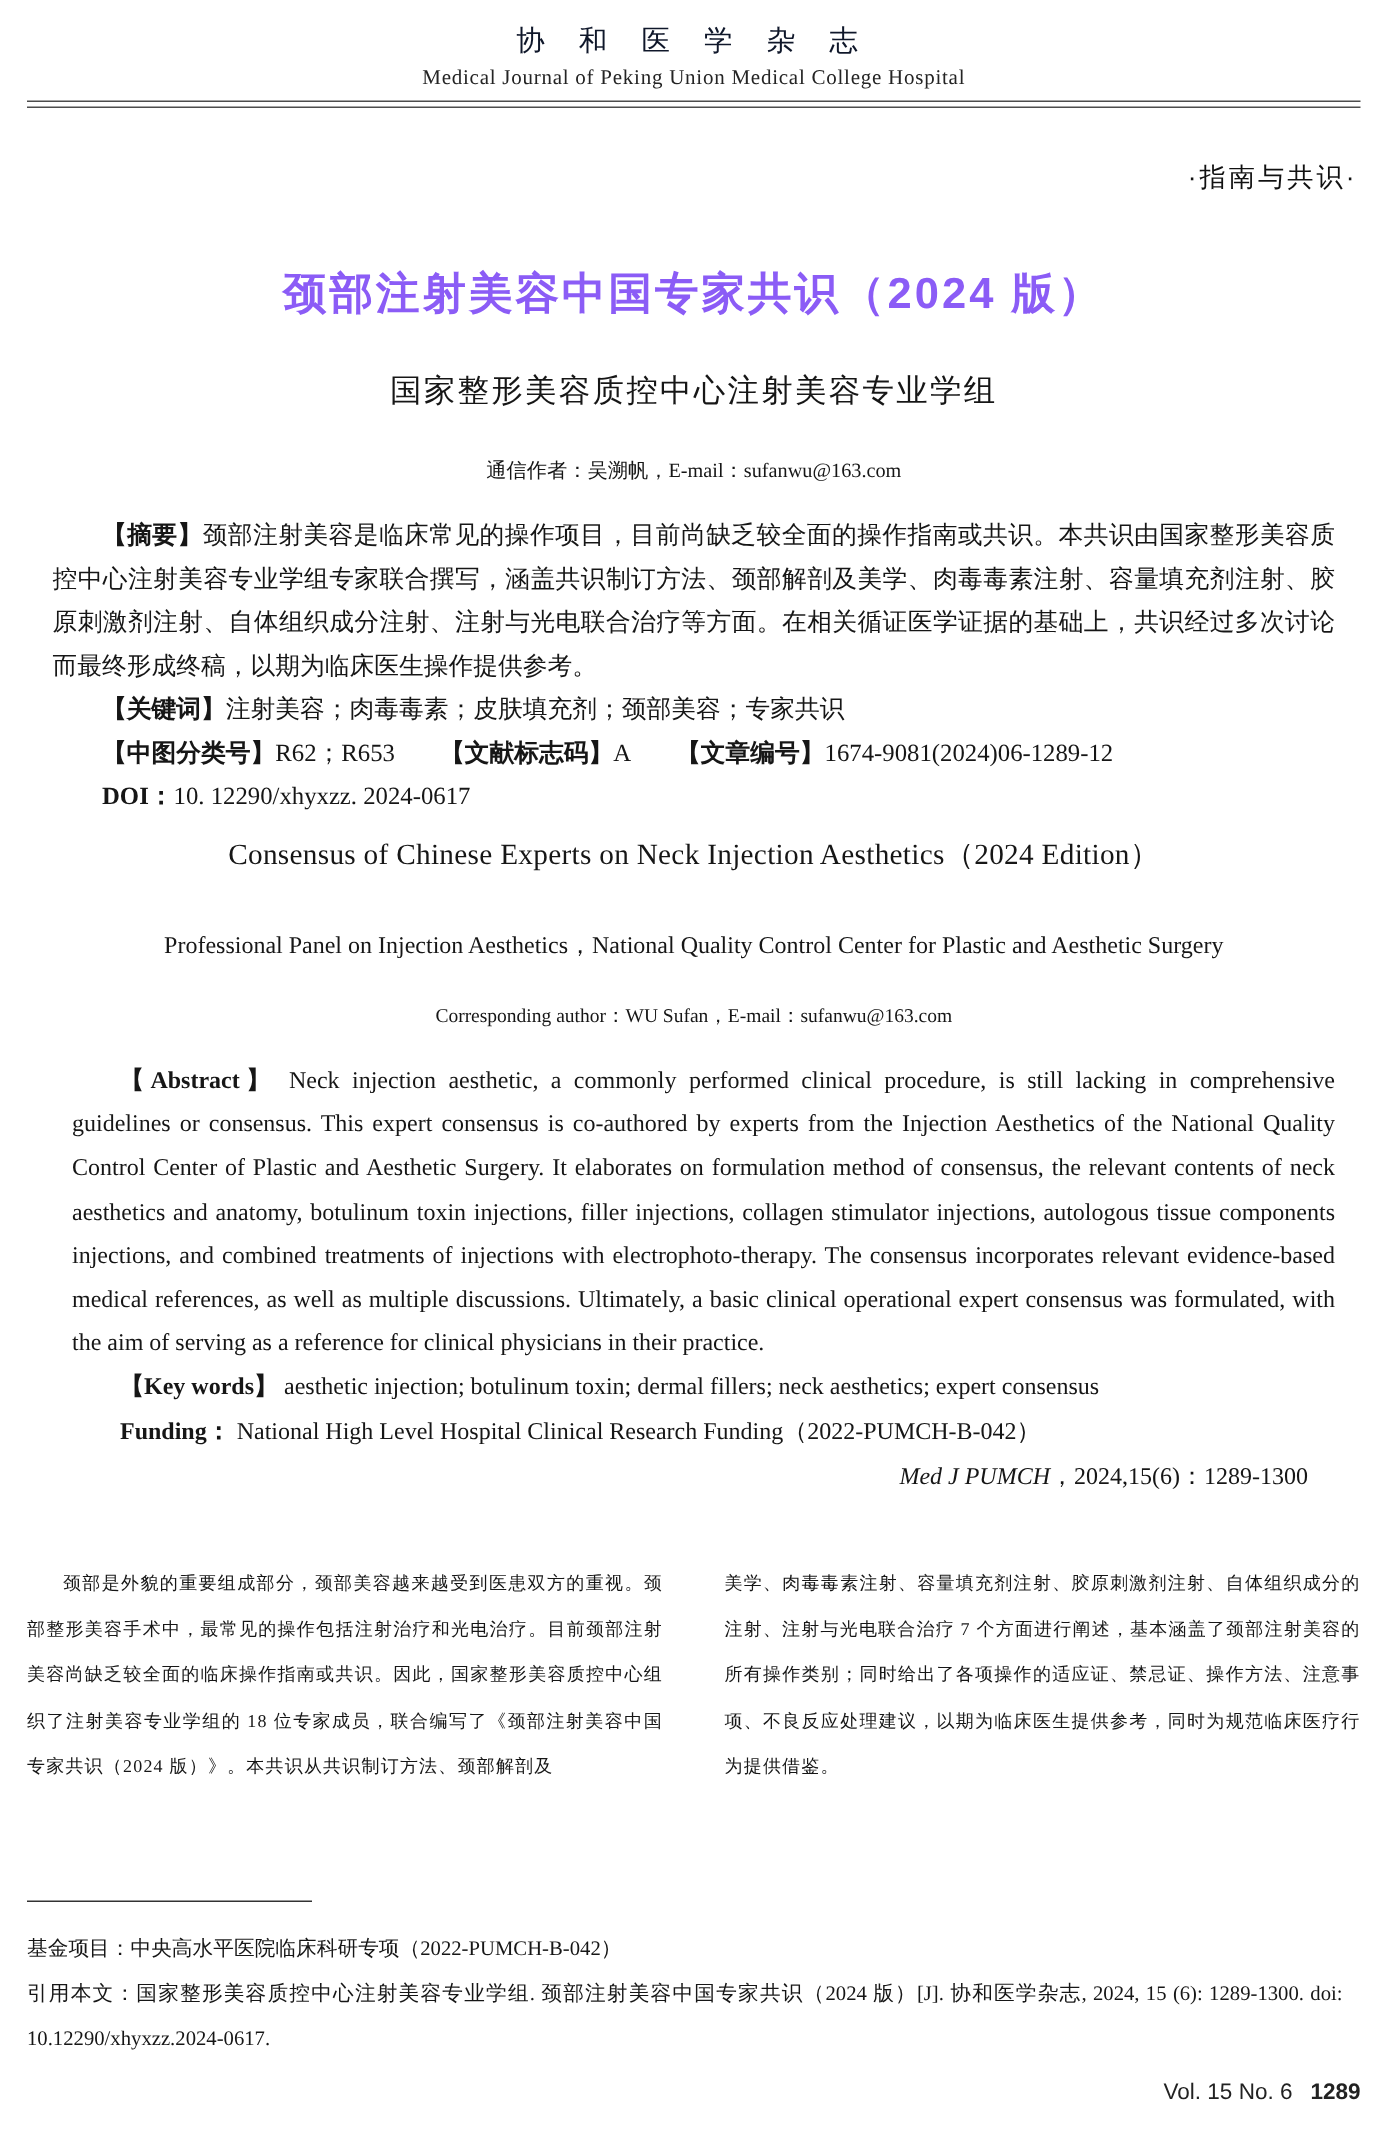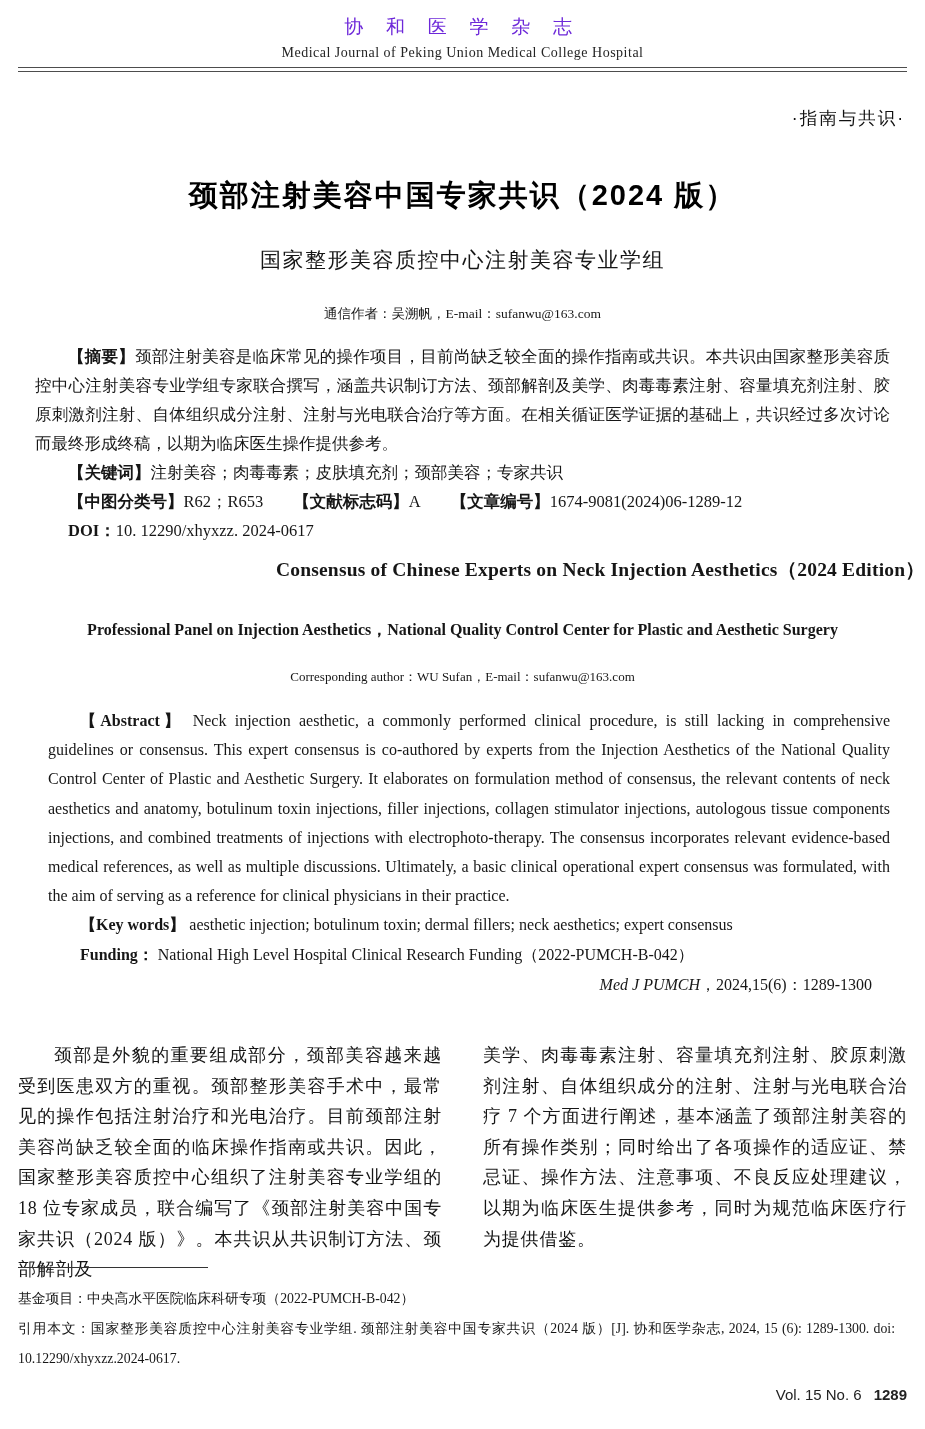--- a/index.html
+++ b/index.html
@@ -8,80 +8,80 @@
     width:925px;height:1429px;
     margin:0 auto;
     background:#ffffff;
     color:#161616;
     font-family:"Liberation Serif","DejaVu Serif",serif;
     overflow:hidden;
   }
   
   .journal-cn{
     position:absolute;top:14px;left:0;right:0;
-    text-align:center;font-size:19px;letter-spacing:9px;color:#6d28d9;
+    text-align:center;font-size:19px;letter-spacing:9px;color:#0f172a;
   }
   .journal-en{
     position:absolute;top:45px;left:0;right:0;
     text-align:center;font-size:14px;letter-spacing:.5px;color:#242424;
   }
   .double-rule{
     position:absolute;top:67px;left:18px;right:18px;height:2.5px;
     border-top:1.6px solid #4d4d4d;border-bottom:1.6px solid #4d4d4d;
   }
   .section-tag{
     position:absolute;top:106px;right:20px;
     font-family:"Liberation Sans","DejaVu Sans",sans-serif;
     font-size:17.5px;letter-spacing:2px;color:#111;
   }
   
   .title-cn{
     position:absolute;top:176px;left:0;right:0;text-align:center;
     font-family:"Liberation Sans","DejaVu Sans",sans-serif;
-    font-size:29px;font-weight:700;letter-spacing:2px;color:#000000;
+    font-size:29px;font-weight:700;letter-spacing:2px;color:#8b5cf6;
   }
   .authors-cn{
     position:absolute;top:246px;left:0;right:0;text-align:center;
     font-size:21px;letter-spacing:1.5px;
   }
   .corresponding-cn{
     position:absolute;top:305px;left:0;right:0;text-align:center;
     font-size:13.5px;
   }
   .front-matter{
     position:absolute;top:342px;left:35px;right:35px;
     font-size:16.5px;line-height:29px;text-align:justify;
   }
   .front-matter p{margin:0;text-indent:2em;}
   .fm-label{font-weight:700;}
   .clc-group{margin-right:30px;white-space:nowrap;}
   
   .title-en{
-    position:absolute;top:556px;left:0;right:0;text-align:right;
-    font-size:19.5px;font-weight:700;letter-spacing:.2px;
+    position:absolute;top:556px;left:0;right:0;text-align:center;
+    font-size:19.5px;font-weight:400;letter-spacing:.2px;
   }
   .authors-en{
-    position:absolute;top:620px;left:0;right:0;text-align:center;font-size:16px;font-weight:bold;
+    position:absolute;top:620px;left:0;right:0;text-align:center;font-size:16px;
   }
   .corresponding-en{
     position:absolute;top:668px;left:0;right:0;text-align:center;font-size:13px;
   }
   .abstract-en{
     position:absolute;top:706px;left:35px;right:35px;
     font-size:16px;line-height:29.2px;text-align:justify;margin-left:13px;
   }
   .abstract-en p{margin:0;text-indent:2em;}
   .citation-line{
     text-align:right;text-indent:0 !important;padding-right:18px;margin-top:1px !important;
   }
   .citation-journal{font-style:italic;}
   
   .body-col{
     position:absolute;top:1040px;width:424px;
-    font-size:18px;line-height:30.6px;letter-spacing:.8px;text-align:justify;
+    font-size:12px;line-height:30.6px;letter-spacing:.8px;text-align:justify;
   }
   .body-left{left:18px;}
   .body-right{left:483px;}
   .body-left p{margin:0;text-indent:2em;}
   .body-right p{margin:0;}
   
   .footnote-rule{
     position:absolute;top:1267px;left:18px;width:190px;
     border-top:1.7px solid #333;
   }

